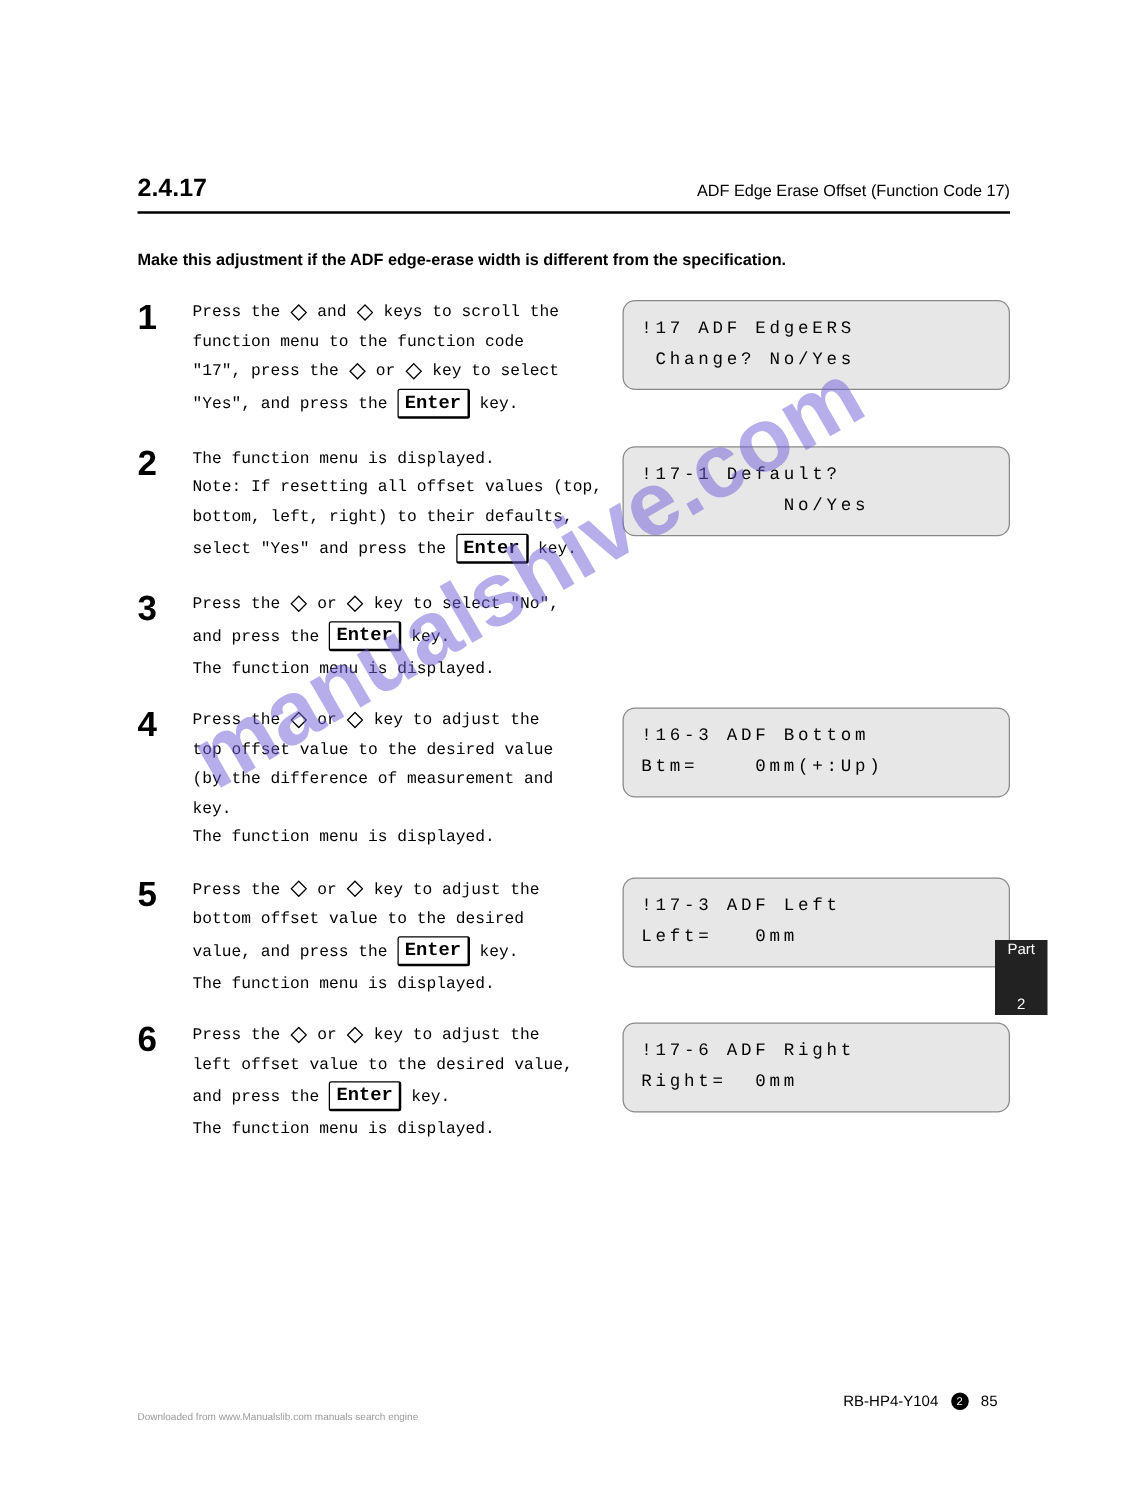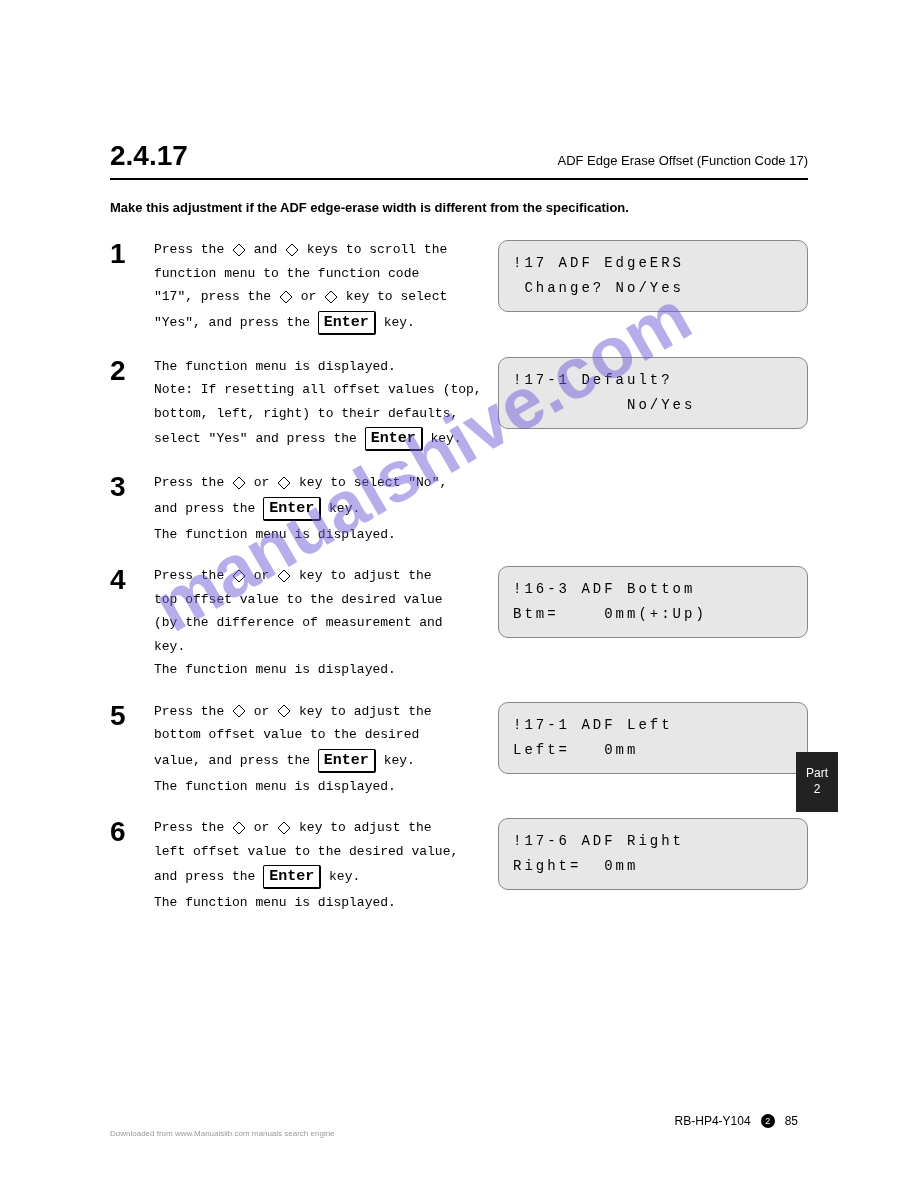--- a/index.html
+++ b/index.html
@@ -18,21 +18,21 @@
     left: 110px;
     right: 110px;
   }
   .title-row {
     display: flex;
     justify-content: space-between;
     align-items: baseline;
     border-bottom: 2px solid #000;
     padding-bottom: 6px;
   }
-  .title-left { font-size: 28px; font-weight: bold; }
+  .title-left { font-size: 20px; font-weight: bold; }
   .title-right { font-size: 13px; }
   .intro {
     position: absolute;
     top: 200px;
     left: 110px;
     right: 110px;
     font-size: 13px;
     font-weight: bold;
   }
   .content {
@@ -110,21 +110,21 @@
     top: 752px;
     right: 80px;
     width: 42px;
     height: 60px;
     background: #222;
     color: #fff;
     font-size: 12px;
     text-align: center;
     display: flex;
     flex-direction: column;
-    justify-content: center;
+    justify-content: space-between;
     line-height: 1.3;
   }
   .footer {
     position: absolute;
     bottom: 60px;
     right: 120px;
     display: flex;
     align-items: center;
     gap: 10px;
     font-size: 12px;
@@ -232,21 +232,21 @@
         <p>Press the <span class="diamond"><svg width="14" height="14" viewBox="0 0 14 14">
               <polygon points="7,1 13,7 7,13 1,7" fill="none" stroke="#000" stroke-width="1"></polygon>
             </svg></span> or <span class="diamond"><svg width="14" height="14" viewBox="0 0 14 14">
               <polygon points="7,1 13,7 7,13 1,7" fill="none" stroke="#000" stroke-width="1"></polygon>
             </svg></span> key to adjust the</p>
         <p>bottom offset value to the desired</p>
         <p>value, and press the <span class="enter-key">Enter</span> key.</p>
         <p>The function menu is displayed.</p>
       </div>
       <div class="step-display">
-        <div class="lcd">!17-1 ADF Left
+        <div class="lcd">!17-3 ADF Left
 Left=   0mm</div>
       </div>
     </div>
     <div class="step">
       <div class="step-num">6</div>
       <div class="step-text">
         <p>Press the <span class="diamond"><svg width="14" height="14" viewBox="0 0 14 14">
               <polygon points="7,1 13,7 7,13 1,7" fill="none" stroke="#000" stroke-width="1"></polygon>
             </svg></span> or <span class="diamond"><svg width="14" height="14" viewBox="0 0 14 14">
               <polygon points="7,1 13,7 7,13 1,7" fill="none" stroke="#000" stroke-width="1"></polygon>

